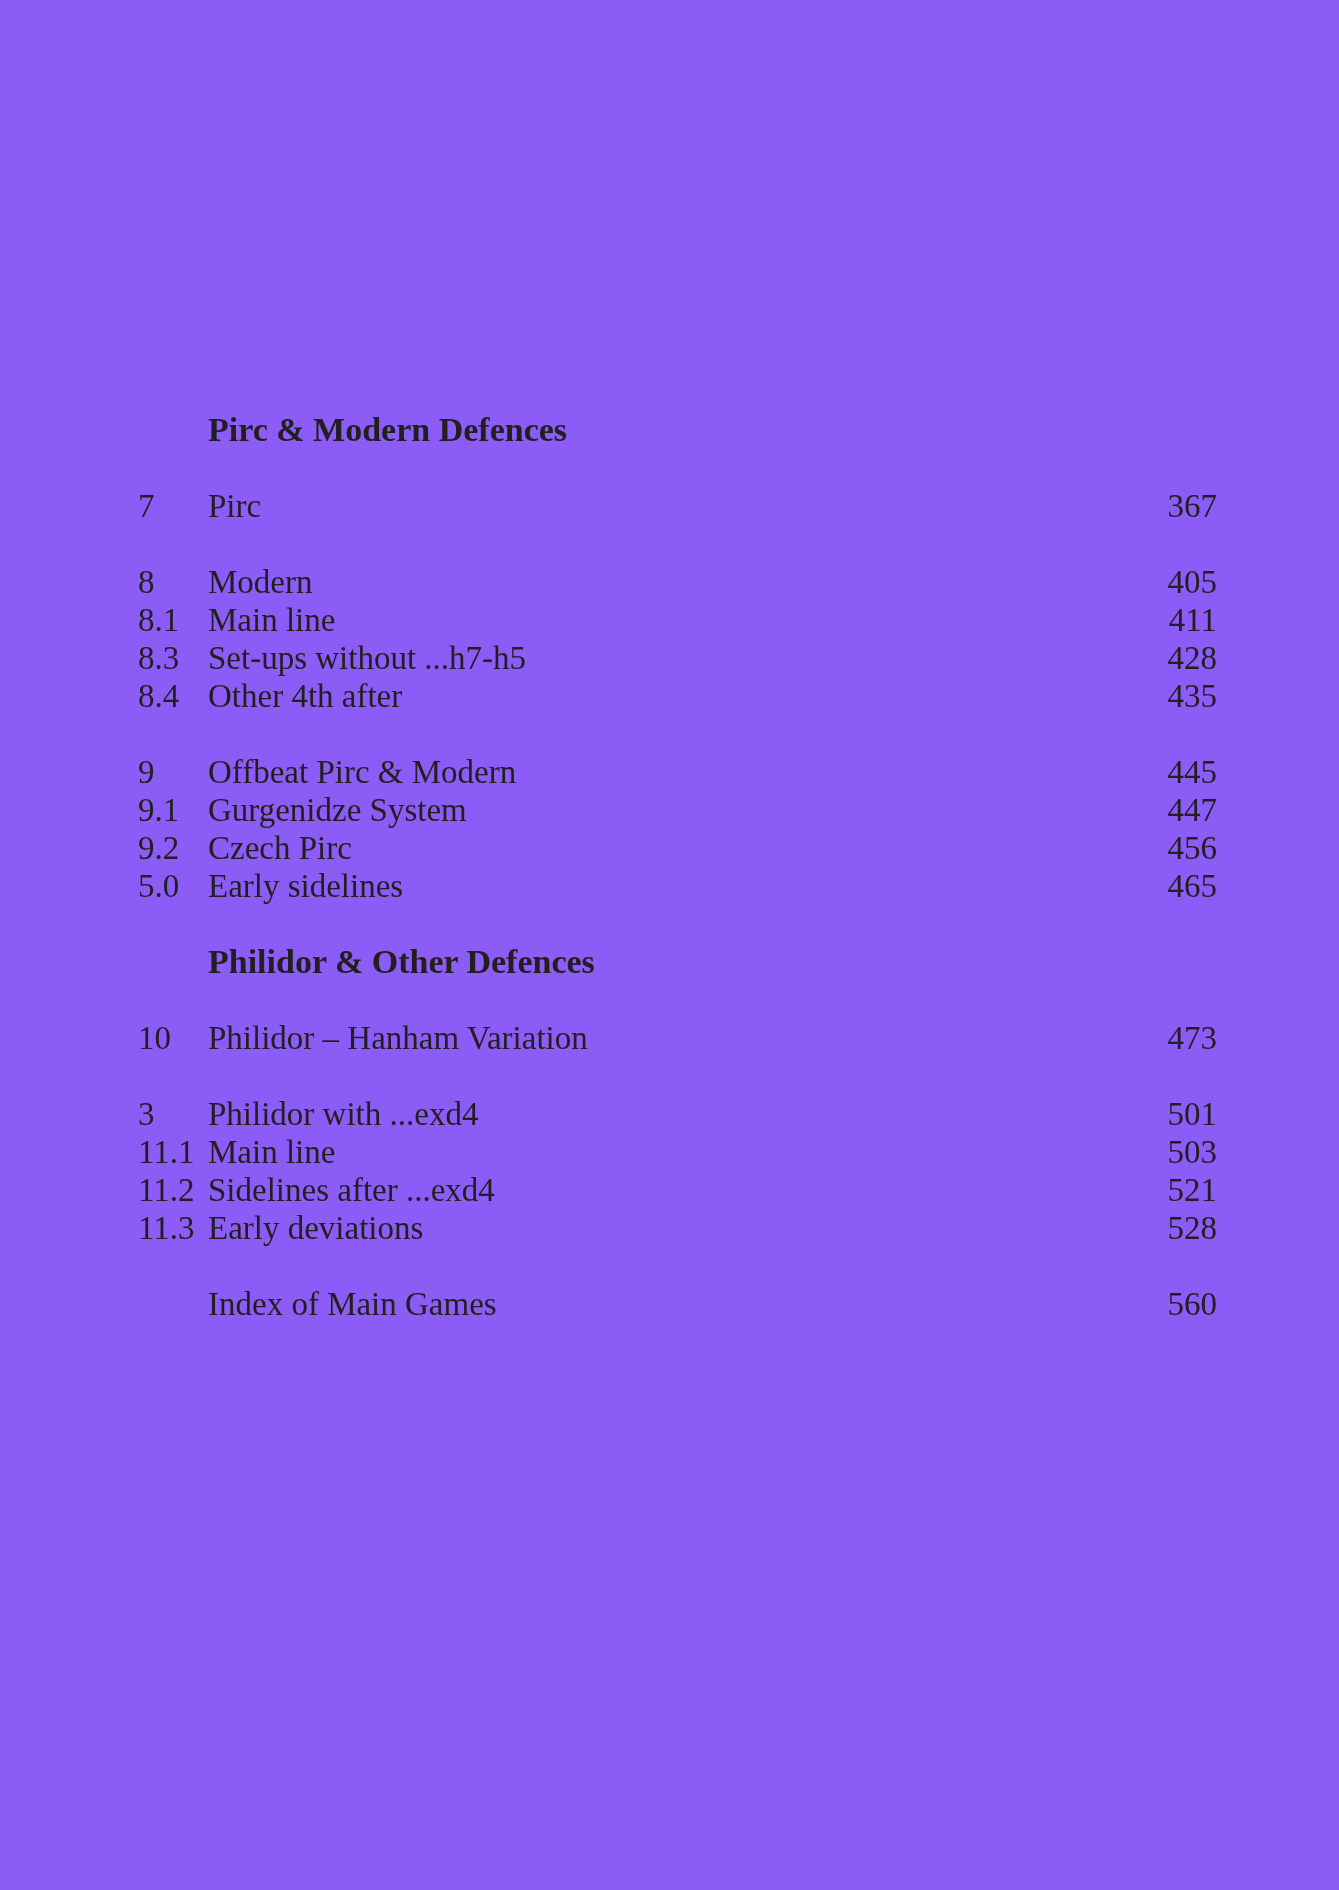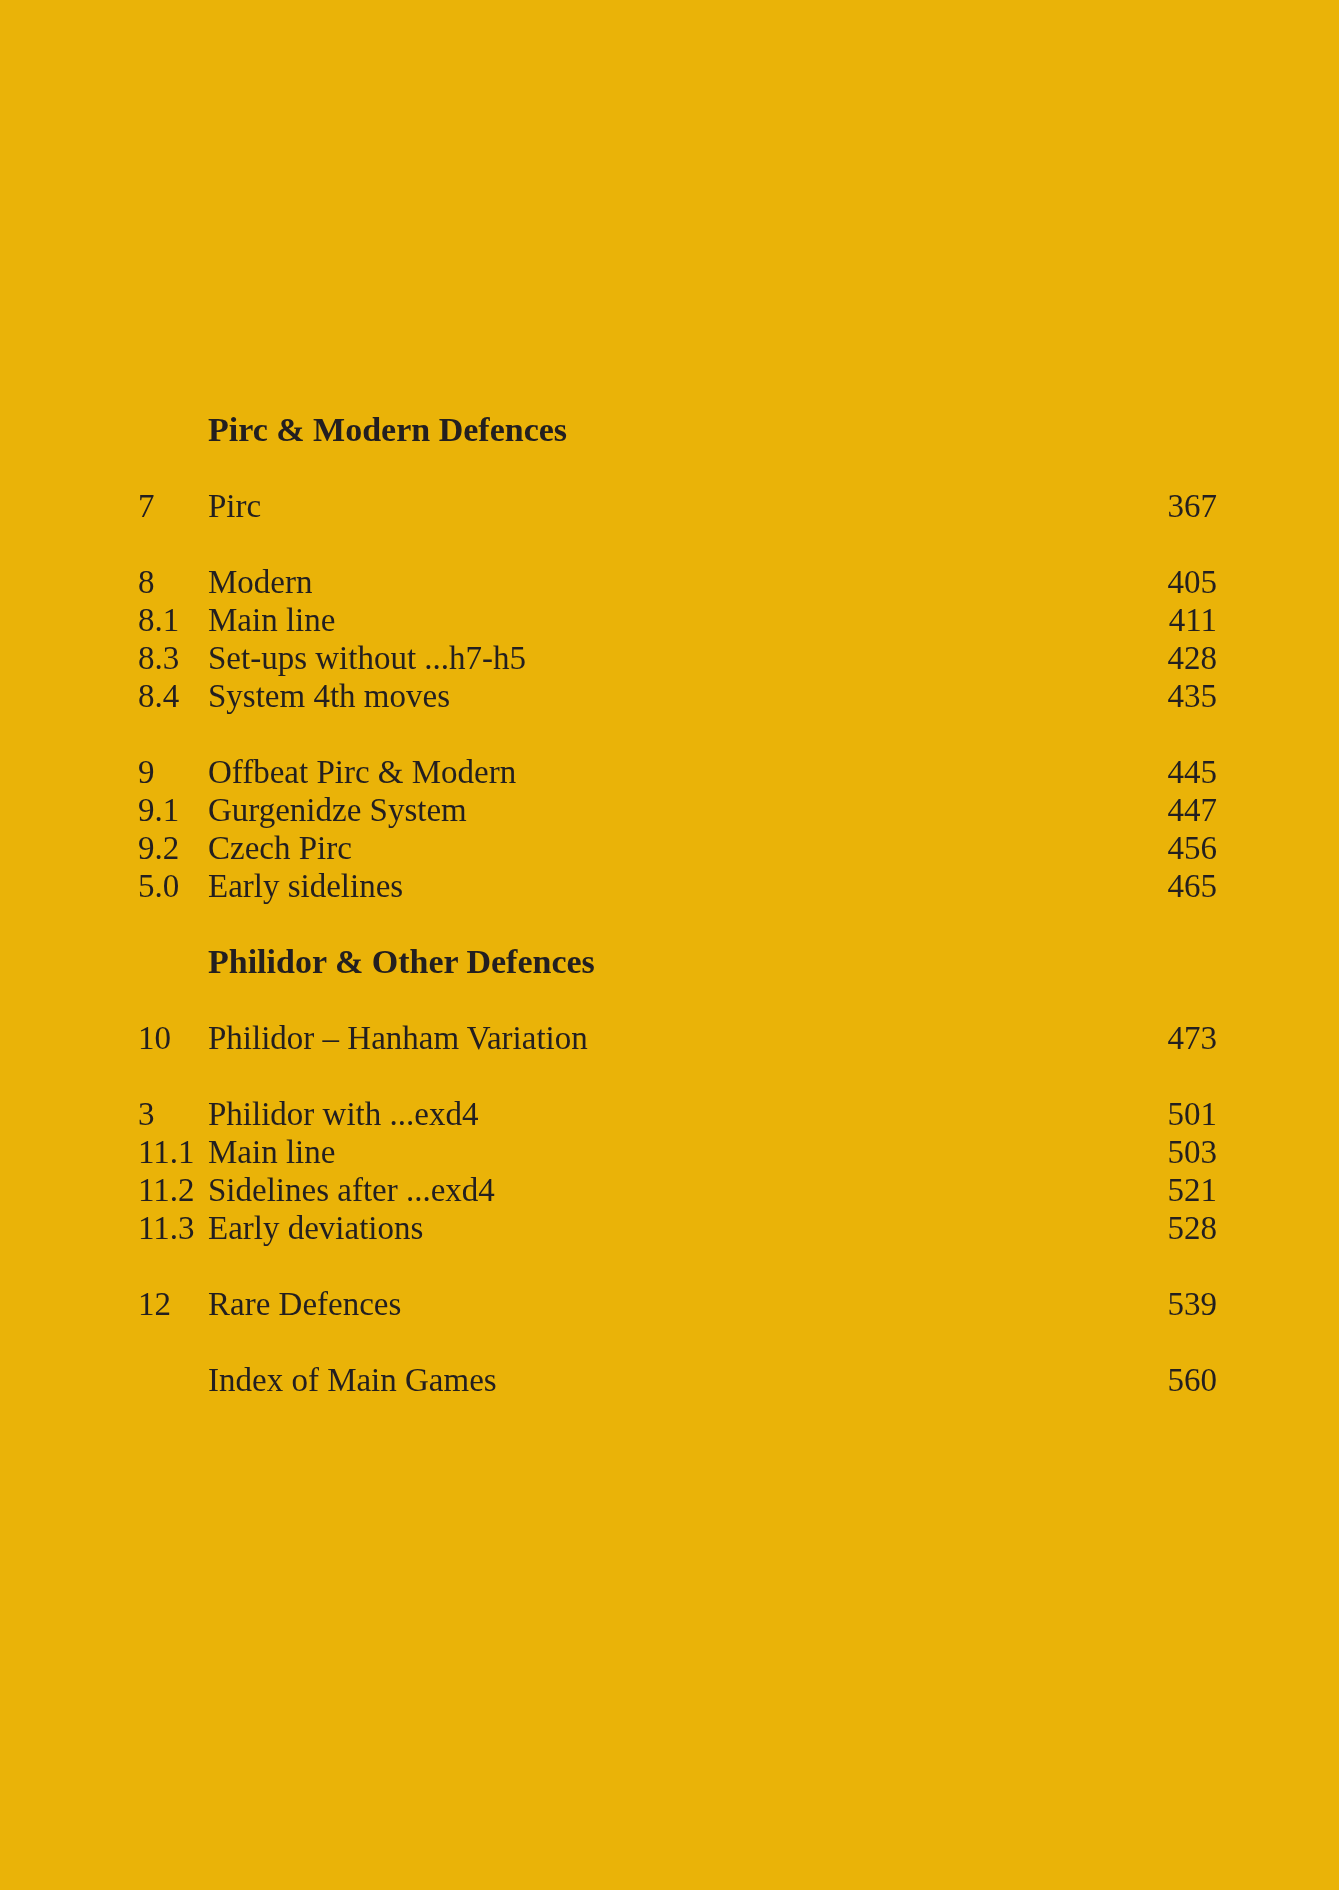--- a/index.html
+++ b/index.html
@@ -4,21 +4,21 @@
 <style>
   html, body {
     margin: 0;
     padding: 0;
     background: #ffffff;
   }
   .page {
     position: relative;
     width: 1339px;
     height: 1890px;
-    background: #eab308;
+    background: #8b5cf6;
     overflow: hidden;
     font-family: "Liberation Serif", "DejaVu Serif", serif;
     color: #231f20;
   }
   .toc {
     position: absolute;
     top: 411px;
     left: 0;
     right: 0;
   }
@@ -77,21 +77,21 @@
       <span class="title">Main line</span>
       <span class="pageno">411</span>
     </div>
     <div class="row">
       <span class="num">8.3</span>
       <span class="title">Set-ups without ...h7-h5</span>
       <span class="pageno">428</span>
     </div>
     <div class="row">
       <span class="num">8.4</span>
-      <span class="title">System 4th moves</span>
+      <span class="title">Other 4th after</span>
       <span class="pageno">435</span>
     </div>
 
     <div class="row gap">
       <span class="num">9</span>
       <span class="title">Offbeat Pirc &amp; Modern</span>
       <span class="pageno">445</span>
     </div>
     <div class="row">
       <span class="num">9.1</span>
@@ -133,25 +133,20 @@
       <span class="num">11.2</span>
       <span class="title">Sidelines after ...exd4</span>
       <span class="pageno">521</span>
     </div>
     <div class="row">
       <span class="num">11.3</span>
       <span class="title">Early deviations</span>
       <span class="pageno">528</span>
     </div>
 
-    <div class="row gap">
-      <span class="num">12</span>
-      <span class="title">Rare Defences</span>
-      <span class="pageno">539</span>
-    </div>
 
     <div class="row gap">
       <span class="num"></span>
       <span class="title">Index of Main Games</span>
       <span class="pageno">560</span>
     </div>
 
   </div>
 </div>
 

